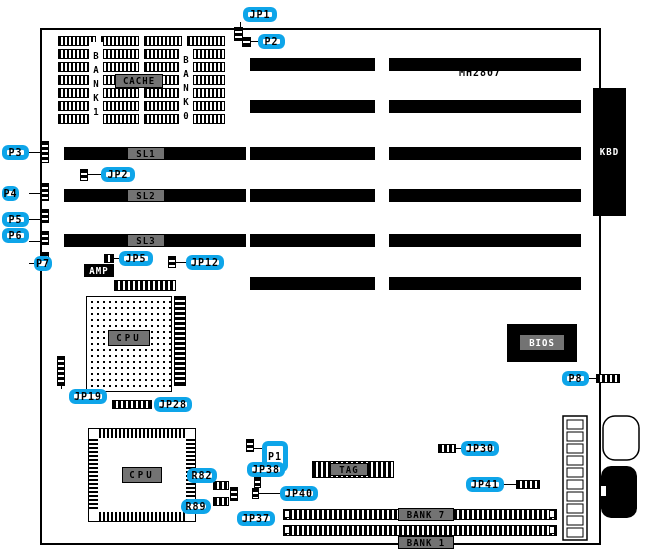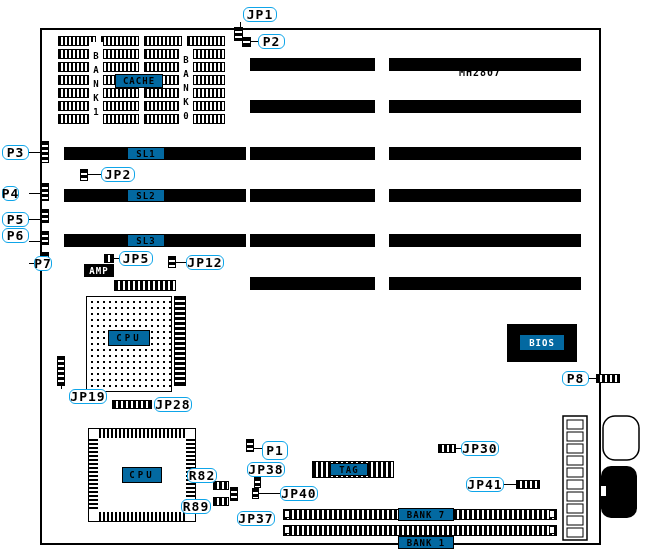--- a/index.html
+++ b/index.html
@@ -10,25 +10,25 @@
         background:repeating-linear-gradient(90deg,#000 0 2px,#fff 2px 4px);}
   .slot{position:absolute;height:13px;background:#000;}
   .striped{position:absolute;border:1px solid #000;box-sizing:border-box;
         background:repeating-linear-gradient(90deg,#000 0 3px,#fff 3px 5px);}
   .striped-v{position:absolute;border:1px solid #000;box-sizing:border-box;
         background:repeating-linear-gradient(180deg,#000 0 3px,#fff 3px 5px);}
   .pins-v{position:absolute;border:1px solid #000;box-sizing:border-box;
         background:repeating-linear-gradient(180deg,#000 0 3px,#fff 3px 5px);z-index:4;}
   .pins-h{position:absolute;border:1px solid #000;box-sizing:border-box;
         background:repeating-linear-gradient(90deg,#000 0 3px,#fff 3px 5px);z-index:4;}
-  .complabel{position:absolute;background:#0369a1;border:1px solid #000;box-sizing:border-box;
+  .complabel{position:absolute;background:#737373;border:1px solid #000;box-sizing:border-box;
         font-size:9px;font-weight:bold;letter-spacing:1px;display:flex;align-items:center;
         justify-content:center;z-index:3;white-space:nowrap;}
-  .callout{position:absolute;background:#fff;border:1px solid #0ea5e9;border-radius:6px;
-        box-sizing:border-box;font-size:13px;font-weight:bold;letter-spacing:1px;
+  .callout{position:absolute;background:#fff;border:5px solid #0ea5e9;border-radius:6px;
+        box-sizing:border-box;font-size:10px;font-weight:bold;letter-spacing:1px;
         display:flex;align-items:center;justify-content:center;z-index:6;white-space:nowrap;}
   .blackbox{position:absolute;background:#000;color:#fff;font-size:9px;font-weight:bold;
         letter-spacing:1px;display:flex;align-items:center;justify-content:center;z-index:2;}
   .plain-label{position:absolute;font-size:10px;font-weight:bold;letter-spacing:1px;
         text-align:center;z-index:2;}
   .vlabel{position:absolute;writing-mode:vertical-lr;text-orientation:upright;
         font-size:9px;font-weight:bold;letter-spacing:4px;background:#fff;z-index:3;
         display:flex;align-items:center;justify-content:center;}
   .line{position:absolute;background:#000;z-index:4;}
   .socket{position:absolute;border:1px solid #000;box-sizing:border-box;background:#fff;
@@ -105,20 +105,21 @@
   <div class="slot" style="left:389px;top:189px;width:192px;"></div>
 
   <div class="slot" style="left:64px;top:234px;width:182px;"></div>
   <div class="complabel" style="left:127px;top:234px;width:38px;height:13px;">SL3</div>
   <div class="slot" style="left:250px;top:234px;width:125px;"></div>
   <div class="slot" style="left:389px;top:234px;width:192px;"></div>
 
   <div class="slot" style="left:250px;top:277px;width:125px;"></div>
   <div class="slot" style="left:389px;top:277px;width:192px;"></div>
 
+  <div class="blackbox" style="left:593px;top:88px;width:33px;height:128px;">KBD</div>
 
   <div class="callout" style="left:243px;top:7px;width:34px;height:15px;">JP1</div>
   <div class="pins-v" style="left:234px;top:27px;width:9px;height:14px;"></div>
   <div class="line" style="left:240px;top:22px;width:1px;height:5px;"></div>
 
   <div class="callout" style="left:258px;top:34px;width:27px;height:15px;">P2</div>
   <div class="pins-v" style="left:242px;top:37px;width:9px;height:10px;"></div>
   <div class="line" style="left:251px;top:41px;width:7px;height:1px;"></div>
 
   <div class="callout" style="left:2px;top:145px;width:27px;height:15px;border-radius:6px;">P3</div>
@@ -168,29 +169,29 @@
   <div class="pins-h" style="left:112px;top:400px;width:40px;height:9px;"></div>
 
   <div class="qfp" style="left:88px;top:428px;width:108px;height:94px;">
     <div class="qe-t"></div>
     <div class="qe-b"></div>
     <div class="qe-l"></div>
     <div class="qe-r"></div>
     <div class="complabel" style="left:33px;top:38px;width:40px;height:16px;letter-spacing:3px;">CPU</div>
   </div>
 
-  <div class="callout" style="left:262px;top:441px;width:26px;height:19px;">P1</div>
+  <div class="callout" style="left:262px;top:441px;width:26px;height:31px;">P1</div>
   <div class="pins-v" style="left:246px;top:439px;width:8px;height:13px;"></div>
   <div class="line" style="left:254px;top:448px;width:8px;height:1px;"></div>
 
   <div class="callout" style="left:247px;top:462px;width:38px;height:15px;">JP38</div>
   <div class="pins-v" style="left:254px;top:477px;width:7px;height:11px;"></div>
 
   <div class="callout" style="left:187px;top:468px;width:30px;height:15px;">R82</div>
-  <div class="callout" style="left:181px;top:499px;width:30px;height:15px;">R89</div>
+  <div class="callout" style="left:181px;top:499px;width:30px;height:15px;border-radius:7px;">R89</div>
   <div class="pins-h" style="left:213px;top:481px;width:16px;height:9px;"></div>
   <div class="pins-h" style="left:213px;top:497px;width:16px;height:9px;"></div>
   <div class="pins-v" style="left:230px;top:487px;width:8px;height:14px;"></div>
 
   <div class="callout" style="left:237px;top:511px;width:38px;height:15px;">JP37</div>
 
   <div class="callout" style="left:280px;top:486px;width:38px;height:15px;">JP40</div>
   <div class="pins-v" style="left:252px;top:488px;width:7px;height:11px;"></div>
   <div class="line" style="left:259px;top:493px;width:21px;height:1px;"></div>
 

